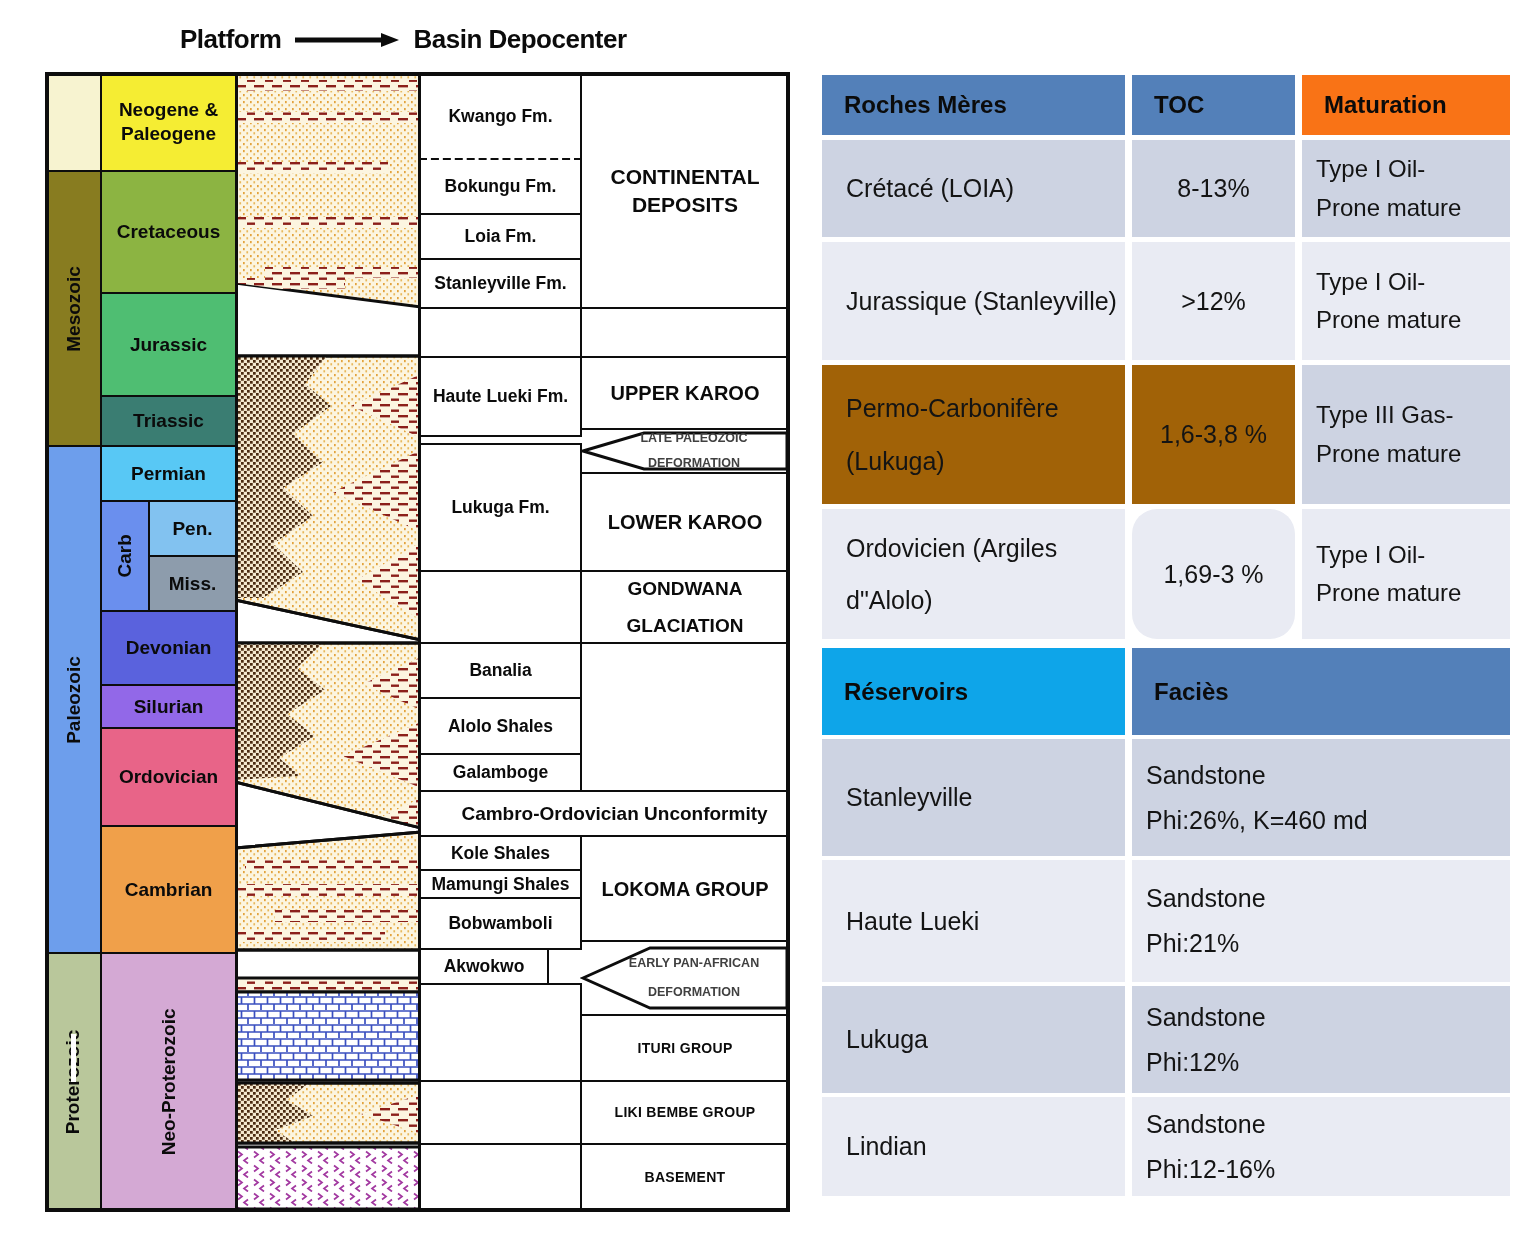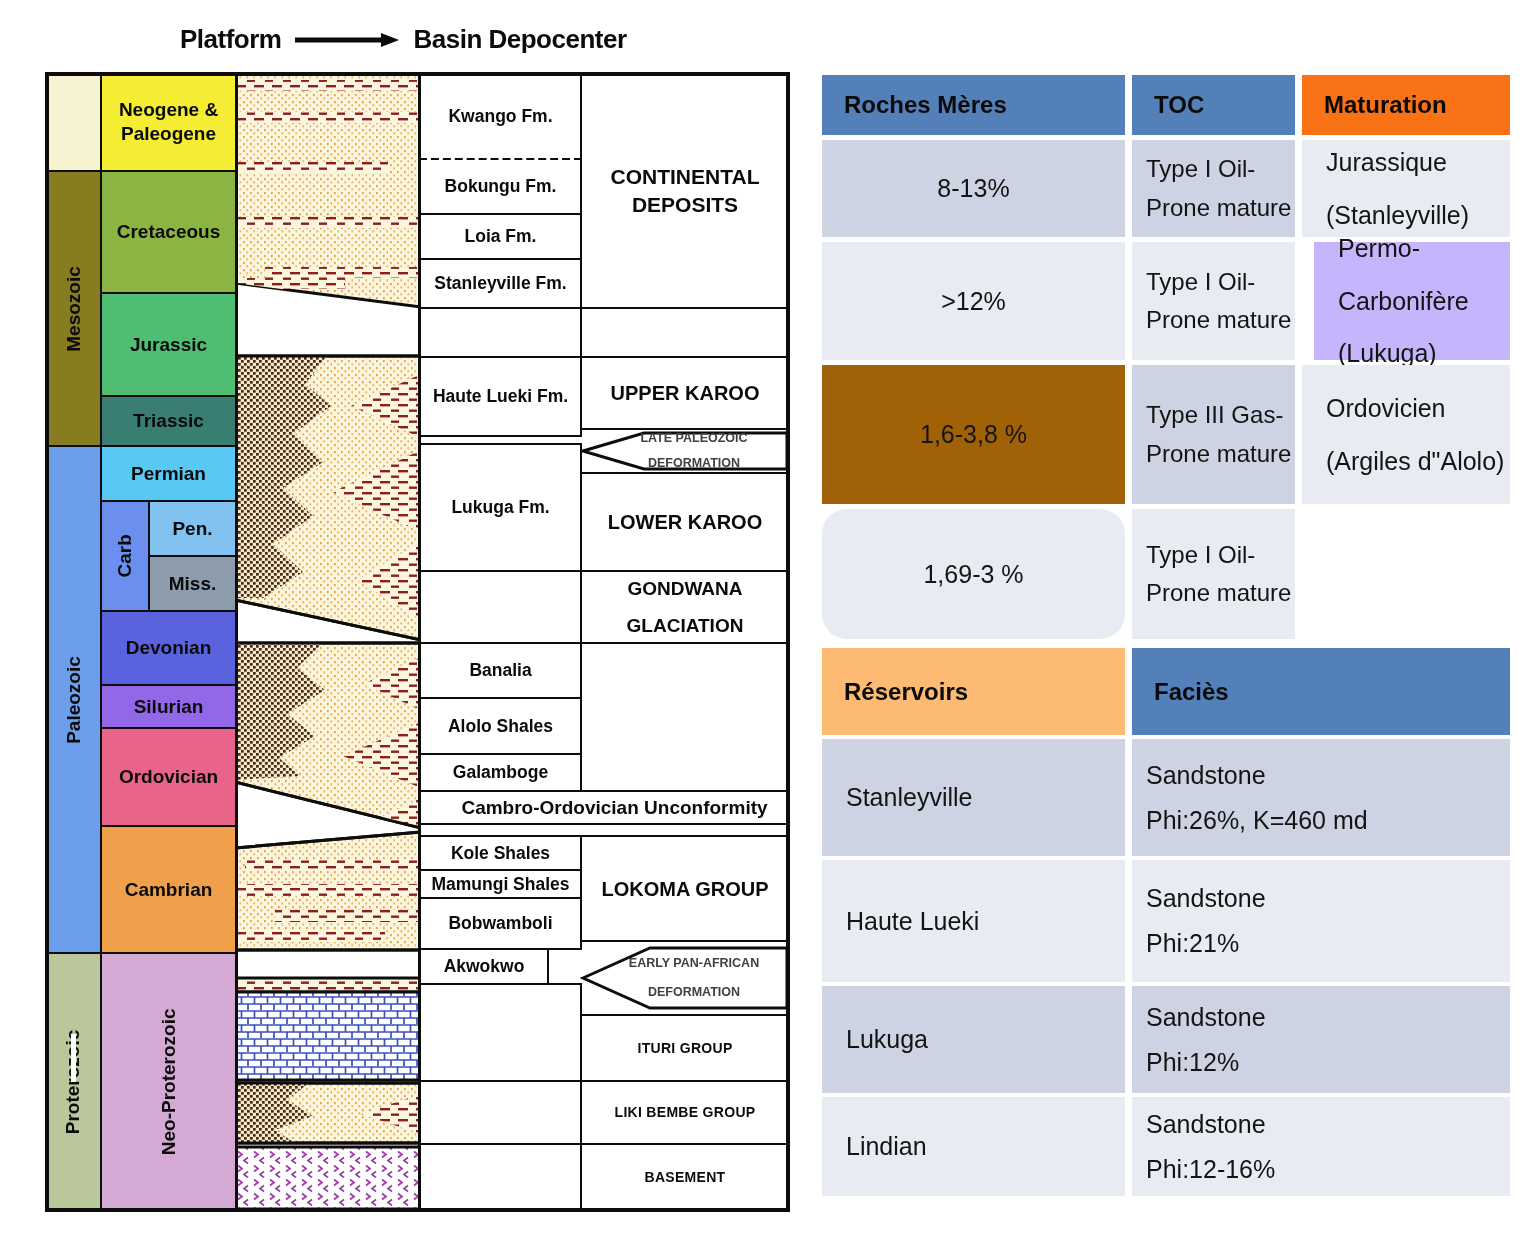--- a/index.html
+++ b/index.html
@@ -222,21 +222,21 @@
     <div class="cell" style="left:374px;width:163px;top:498px;height:74px;"></div>
     <div class="cell fbox" style="left:374px;width:163px;top:570px;height:57px;">
         <span>Banalia</span>
       </div>
     <div class="cell fbox" style="left:374px;width:163px;top:625px;height:58px;">
         <span>Alolo Shales</span>
       </div>
     <div class="cell fbox" style="left:374px;width:163px;top:681px;height:39px;">
         <span>Galamboge</span>
       </div>
-    <div class="cell" style="left:374px;width:371px;top:718px;height:35px;font-size:19px;padding-left:20px;">
+    <div class="cell" style="left:374px;width:371px;top:718px;height:47px;font-size:19px;padding-left:20px;">
         <span>Cambro-Ordovician Unconformity</span>
       </div>
     <div class="cell fbox" style="left:374px;width:163px;top:763px;height:36px;">
         <span>Kole Shales</span>
       </div>
     <div class="cell fbox" style="left:374px;width:163px;top:797px;height:30px;">
         <span>Mamungi Shales</span>
       </div>
     <div class="cell fbox" style="left:374px;width:163px;top:825px;height:53px;">
         <span>Bobwamboli</span>
@@ -276,42 +276,43 @@
     <div class="cell ubox usmall" style="left:535px;width:210px;top:1071px;height:69px;"><span>BASEMENT</span></div>
 
     <div class="frame"></div>
   </div>
 
   <div class="tbl" style="left:822px;top:75px;width:732px;grid-template-columns:303px 163px 208px;grid-template-rows:60px 97px 118px 139px 130px;column-gap:7px;row-gap:5px;">
     <div class="tc th" style="background-color: rgb(83, 128, 185);">Roches Mères</div>
     <div class="tc th" style="background-color: rgb(83, 128, 185);">TOC</div>
     <div class="tc th" style="background-color: #f97316;">Maturation</div>
 
+    <div class="tc name" style="background-color: rgb(205, 211, 226);">Crétacé (LOIA)</div>
     <div class="tc toc" style="background-color: rgb(205, 211, 226);">8-13%</div>
     <div class="tc mat" style="background-color: rgb(205, 211, 226);">Type I Oil-
 Prone mature</div>
 
     <div class="tc name" style="background-color: rgb(233, 235, 243);">Jurassique (Stanleyville)</div>
     <div class="tc toc" style="background-color: rgb(233, 235, 243);">&gt;12%</div>
     <div class="tc mat" style="background-color: rgb(233, 235, 243);">Type I Oil-
 Prone mature</div>
 
-    <div class="tc name" style="background-color: #c4b5fd; margin-left: 12px;">Permo-Carbonifère (Lukuga)</div>
+    <div class="tc name" style="background-color: #a16207;">Permo-Carbonifère (Lukuga)</div>
     <div class="tc toc" style="background-color: #a16207;">1,6-3,8 %</div>
     <div class="tc mat" style="background-color: rgb(205, 211, 226);">Type III Gas-
 Prone mature</div>
 
     <div class="tc name" style="background-color: rgb(233, 235, 243);">Ordovicien (Argiles d"Alolo)</div>
     <div class="tc toc" style="background-color: rgb(233, 235, 243); border-radius: 25px;">1,69-3 %</div>
     <div class="tc mat" style="background-color: rgb(233, 235, 243);">Type I Oil-
 Prone mature</div>
   </div>
 
   <div class="tbl" style="left:822px;top:648px;width:688px;grid-template-columns:303px 378px;grid-template-rows:87px 117px 122px 107px 99px;column-gap:7px;row-gap:4px;">
-    <div class="tc th" style="background-color: #fdba74;">Réservoirs</div>
+    <div class="tc th" style="background-color: #0ea5e9;">Réservoirs</div>
     <div class="tc th" style="background-color: rgb(83, 128, 185);">Faciès</div>
 
     <div class="tc name" style="line-height: 1.3; background-color: rgb(205, 211, 226);">Stanleyville</div>
     <div class="tc fac" style="background-color: rgb(205, 211, 226);">Sandstone
 Phi:26%, K=460 md</div>
 
     <div class="tc name" style="line-height: 1.3; background-color: rgb(233, 235, 243);">Haute Lueki</div>
     <div class="tc fac" style="background-color: rgb(233, 235, 243);">Sandstone
 Phi:21%</div>
 

